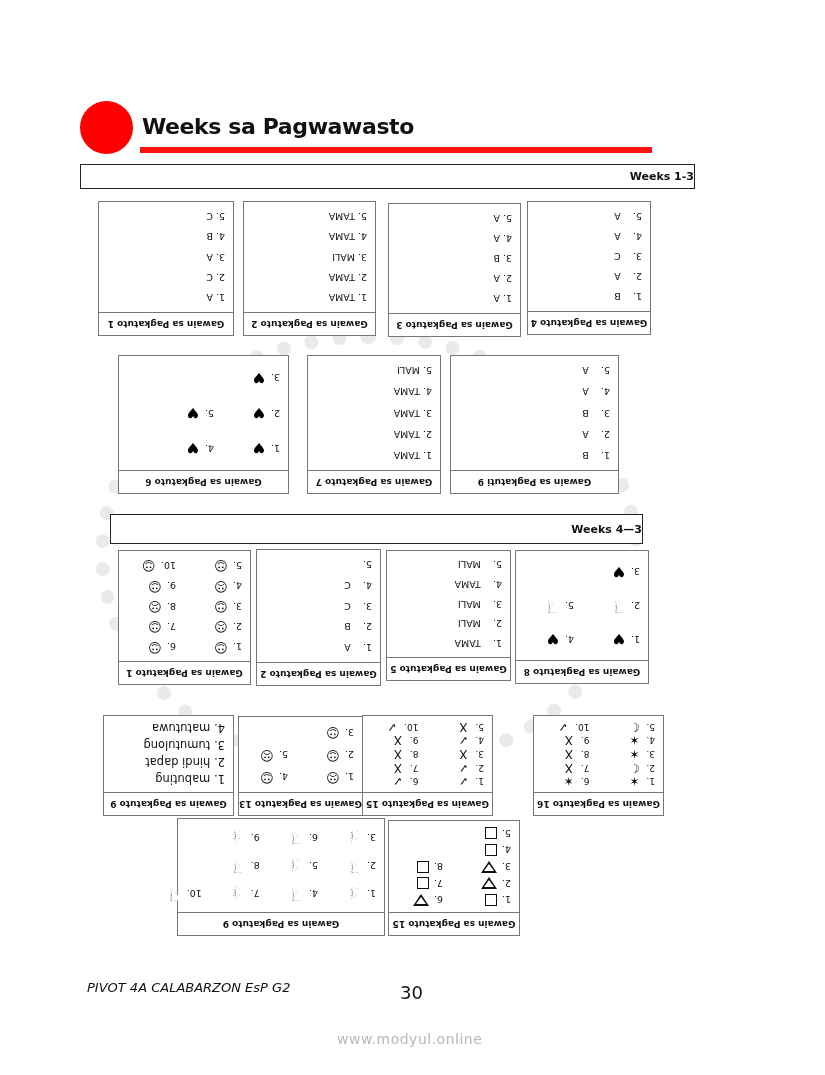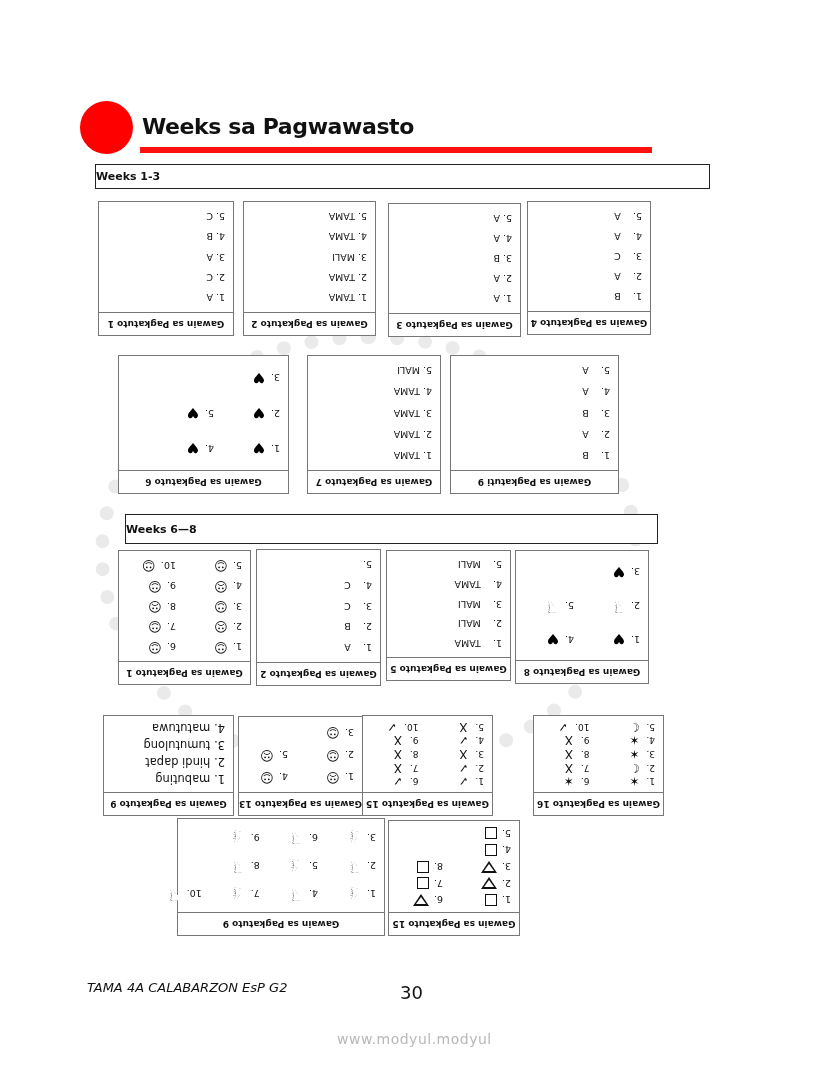--- a/index.html
+++ b/index.html
@@ -1,21 +1,21 @@
 <!DOCTYPE html>
 <html><head>
 <meta charset="utf-8">
 <style>
   html, body { margin: 0; padding: 0; background: #ffffff; }
   body { width: 825px; height: 1075px; position: relative; overflow: hidden; font-family: "DejaVu Sans", sans-serif; color: #111; }
   .abs { position: absolute; }
   .title-dot { left: 80px; top: 101px; width: 53px; height: 53px; border-radius: 50%; background: #ff0000; }
   .title-text { left: 142px; top: 114px; font-size: 22px; font-weight: 600; letter-spacing: -0.4px; color: #111; font-family: "DejaVu Sans", sans-serif; }
   .title-line { left: 140px; top: 147px; width: 512px; height: 6px; background: #ff1111; }
-  .week-bar { border: 1px solid #222; background: #fff; display: flex; align-items: center; justify-content: flex-start; font-size: 11px; font-weight: bold; margin-left: 15px; }
+  .week-bar { border: 1px solid #222; background: #fff; display: flex; align-items: center; justify-content: flex-end; font-size: 11px; font-weight: bold; }
   .panel { border: 1.5px solid #777; background: #fff; transform: rotate(180deg); box-sizing: border-box; display: flex; flex-direction: column; }
   .panel-head { border-bottom: 1.5px solid #777; height: 22px; display: flex; align-items: center; justify-content: center; font-size: 9px; font-weight: bold; flex-shrink: 0; white-space: nowrap; }
   .panel-body { flex: 1; position: relative; padding: 4px 8px; font-size: 9.5px; }
   .list { display: flex; flex-direction: column; justify-content: space-around; height: 100%; }
   .list .row { display: flex; gap: 8px; }
   .sym { display: inline-block; width: 14px; text-align: center; font-size: 12px; line-height: 12px; }
   .heart { color: #000; font-size: 14px; }
   .face { font-size: 13px; }
   .thumb { font-size: 13px; }
   .shape-sq { display: inline-block; width: 12px; height: 12px; border: 1.5px solid #111; box-sizing: border-box; }
@@ -135,21 +135,21 @@
   <div class="panel-body" style="white-space:pre;"><div class="list">
     <div class="row">1.    B</div>
     <div class="row">2.    A</div>
     <div class="row">3.    B</div>
     <div class="row">4.    A</div>
     <div class="row">5.    A</div>
   </div></div>
 </div>
 
 <div class="abs week-bar" style="left:110px; top:514px; width:531px; height:28px;">
-  <span>Weeks 6—8</span>
+  <span>Weeks 4—3</span>
 </div>
 
 <div class="abs panel" style="left:118px; top:550px; width:133px; height:135px;">
   <div class="panel-head">Gawain sa Pagkatuto 1</div>
   <div class="panel-body">
       <div style="display: grid; grid-template-rows: repeat(5, 1fr); grid-template-columns: repeat(2, auto); grid-auto-flow: column; justify-content: start; column-gap: 38px; height: 100%; align-items: center;">
         <div style="display: flex; align-items: center; gap: 5px;">
           <span>1.</span>
           <span class="sym face">☺</span>
         </div>
@@ -460,15 +460,15 @@
           <span class="shape-sq"></span>
         </div>
         <div style="display: flex; align-items: center; gap: 5px;">
           <span>8.</span>
           <span class="shape-sq"></span>
         </div>
       </div>
     </div>
 </div>
 
-<div class="abs footer-left">TAMA 4A CALABARZON EsP G2</div>
+<div class="abs footer-left">PIVOT 4A CALABARZON EsP G2</div>
 <div class="abs page-num">30</div>
-<div class="abs watermark-url">www.modyul.modyul</div>
+<div class="abs watermark-url">www.modyul.online</div>
 
 </body></html>

